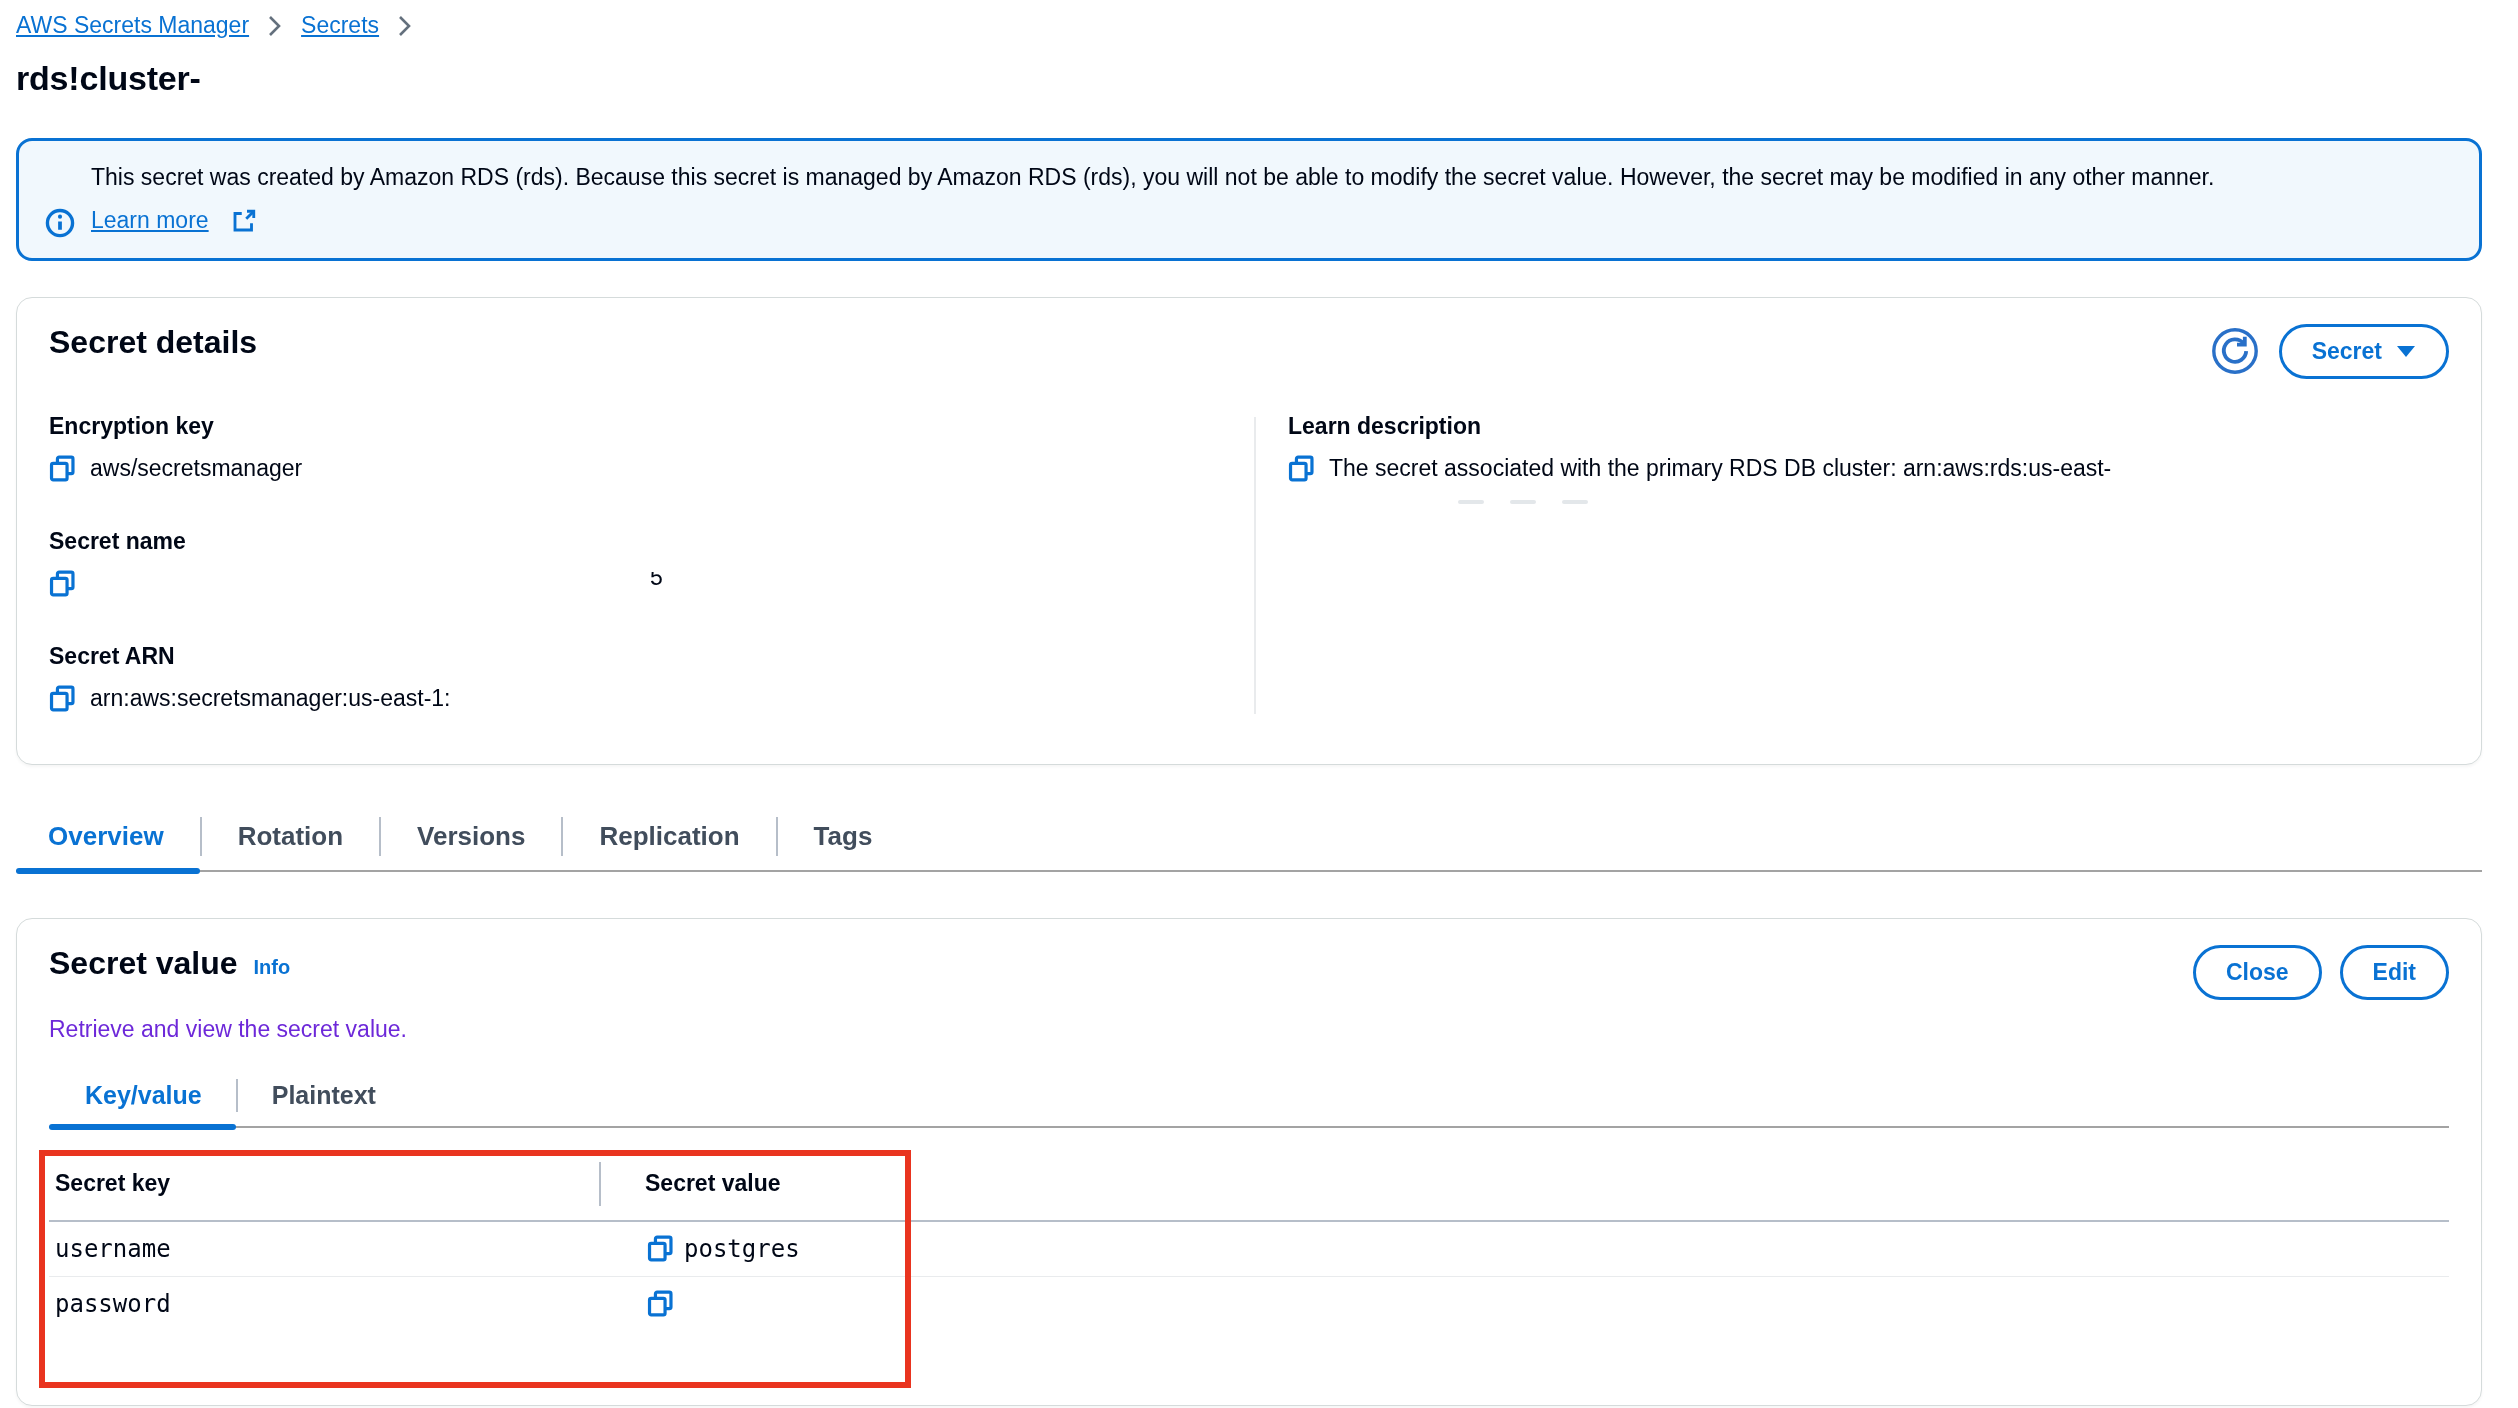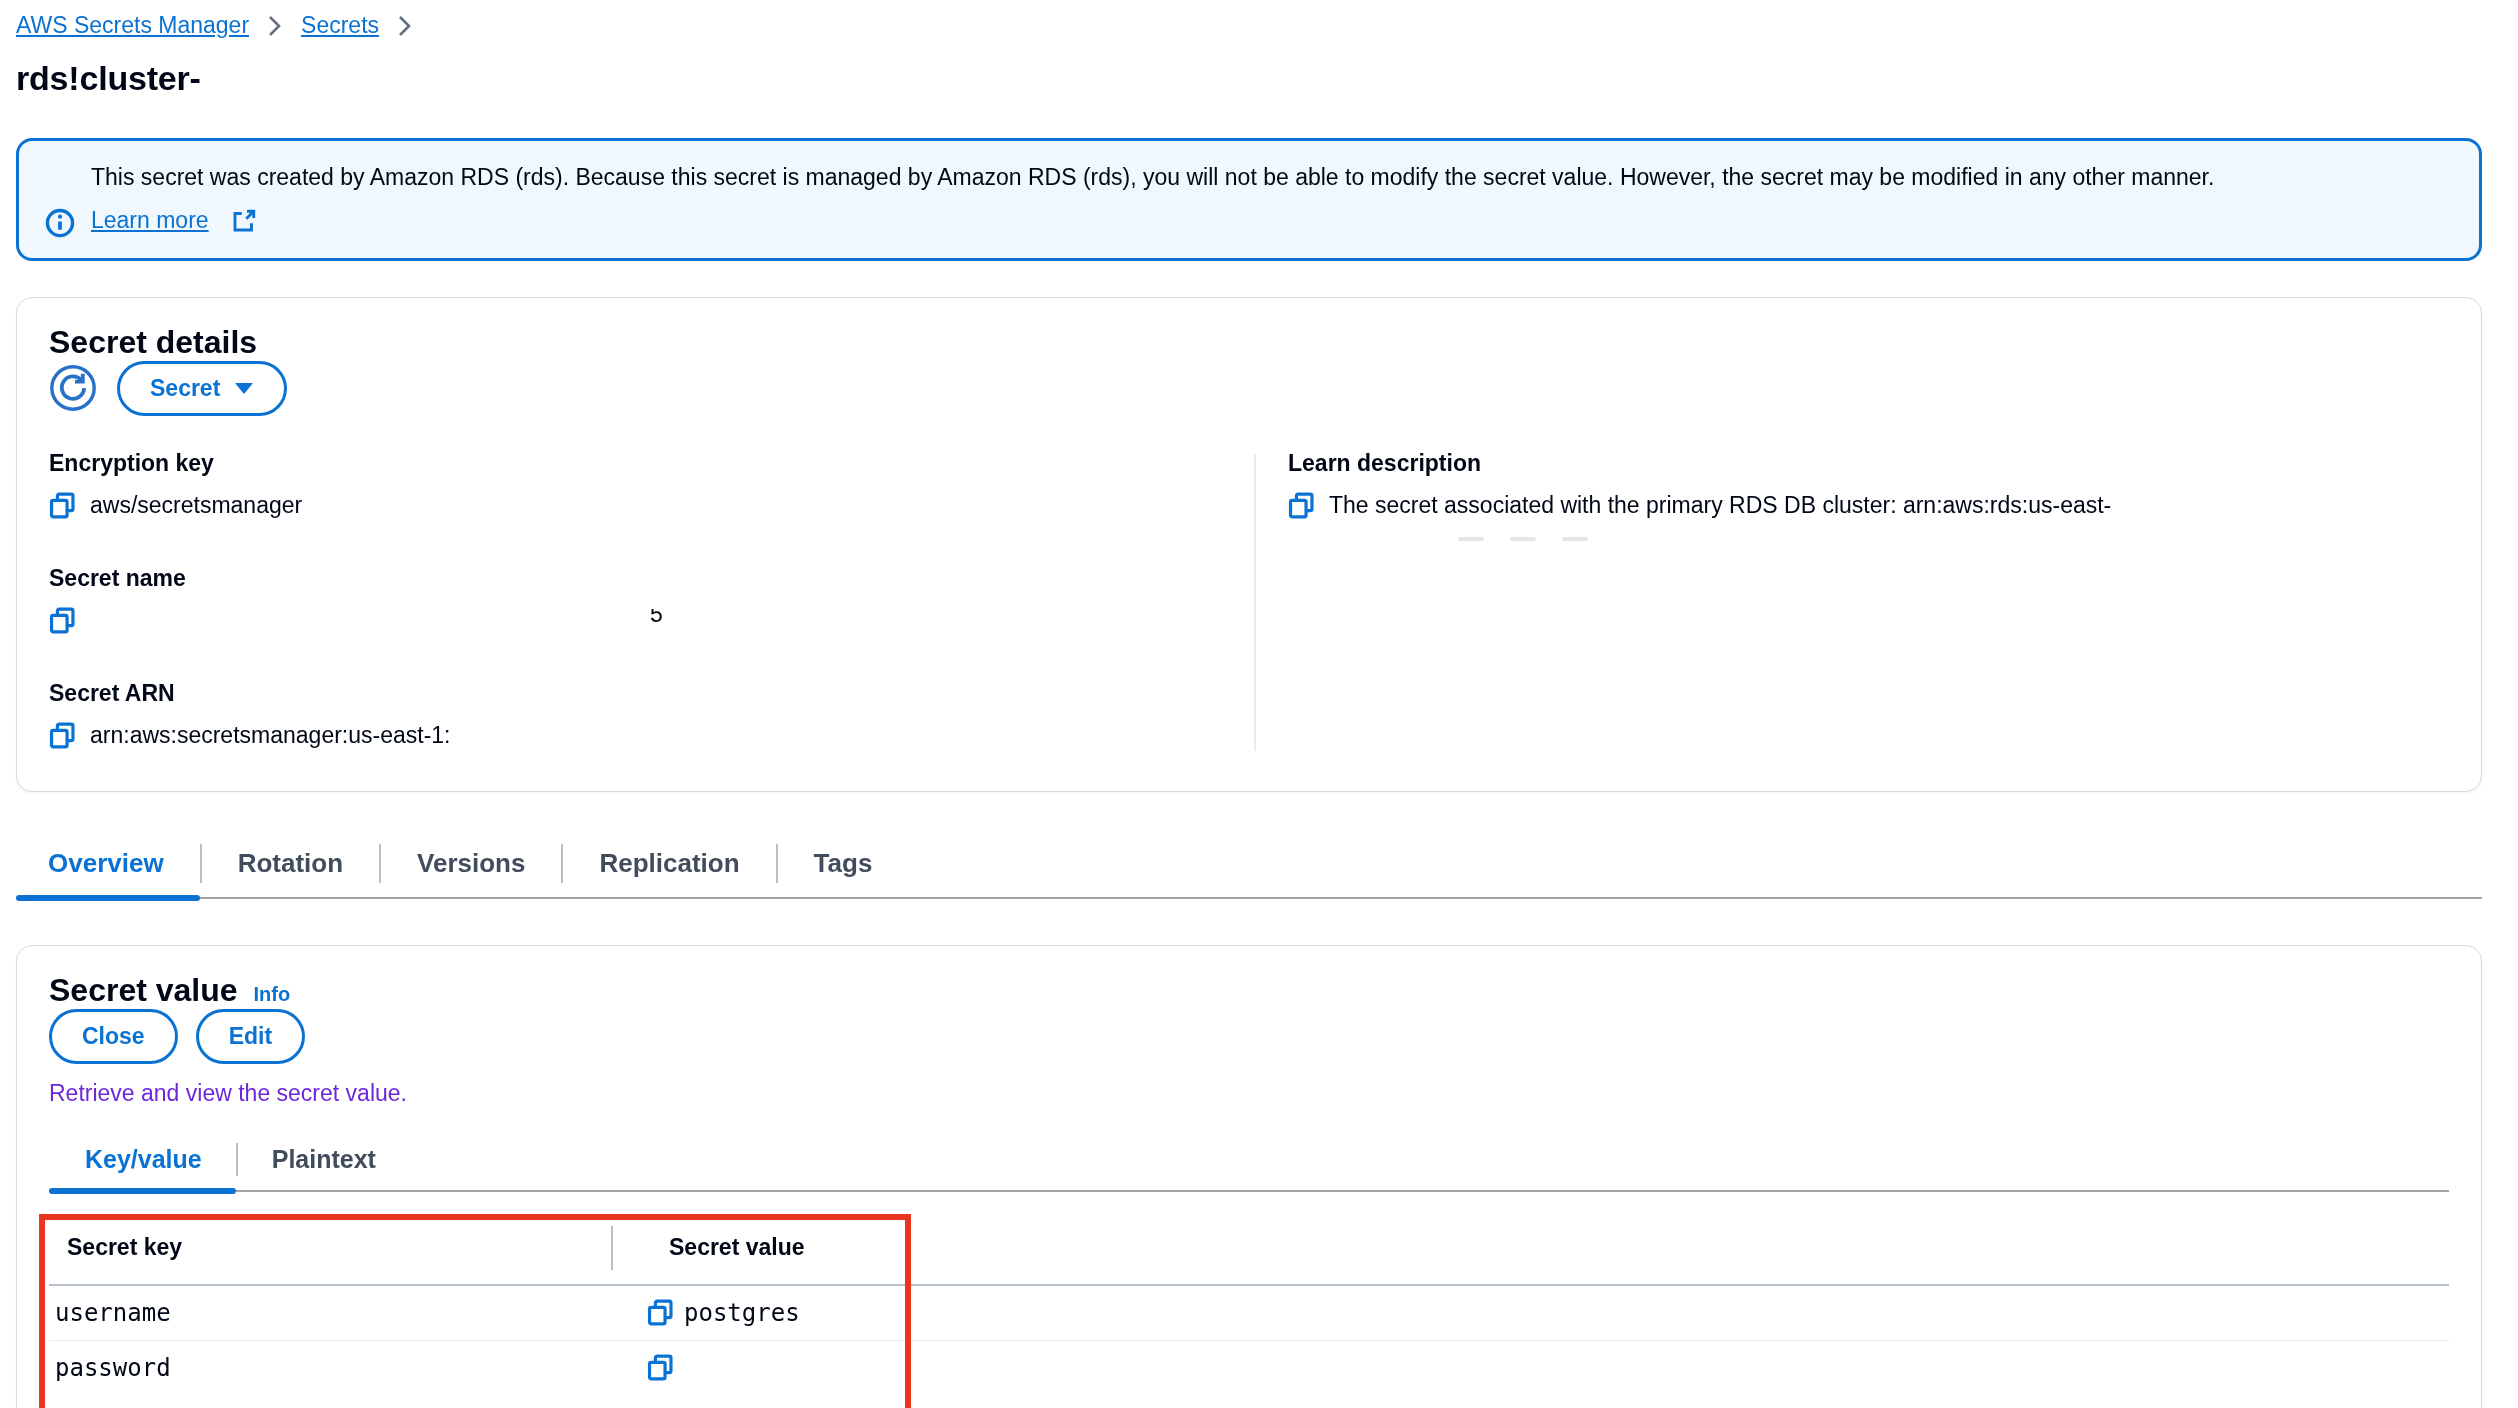--- a/index.html
+++ b/index.html
@@ -42,21 +42,21 @@
 
   
   .panel {
     background: #fff;
     border: 1px solid #d5dbdb;
     border-radius: 16px;
     box-shadow: 0 2px 3px rgba(0,7,22,0.04);
     padding: 26px 32px 40px 32px;
   }
   .panel-details { margin-top: 36px; min-height: 468px; }
-  .panel-head { display: flex; justify-content: space-between; align-items: flex-start; flex-direction: column; }
+  .panel-head { display: flex; justify-content: space-between; align-items: flex-start; }
   h2.panel-title { font-size: 32px; font-weight: 700; }
   .head-actions { display: flex; align-items: center; gap: 18px; }
   .icon-btn { background: none; border: none; cursor: pointer; width: 50px; height: 50px; padding: 0; }
   .refresh-icon { width: 48px; height: 48px; display: block; }
   .btn {
     background: #fff;
     border: 3px solid #0972d3;
     border-radius: 28px;
     color: #0972d3;
     font-family: "Liberation Sans", sans-serif;
@@ -116,21 +116,21 @@
     position: absolute; left: -10px; top: 2px;
     width: 872px; height: 238px;
     border: 6px solid #e9341f;
     pointer-events: none;
     z-index: 5;
   }
   .kv-header { display: flex; align-items: center; height: 74px; border-bottom: 2px solid #b6bec9; }
   .kv-row { display: flex; align-items: center; height: 55px; border-bottom: 1px solid #e9ebed; }
   .kv-row:last-child { border-bottom: none; }
   .cell-key { width: 554px; flex: 0 0 auto; padding-left: 6px; display: flex; align-items: center; }
-  .kv-header .cell-key { border-right: 2px solid #b6bec9; align-self: stretch; margin: 14px 12px; width: 552px; }
+  .kv-header .cell-key { border-right: 2px solid #b6bec9; align-self: stretch; margin: 14px 0; width: 552px; }
   .cell-val { padding-left: 44px; display: flex; align-items: center; gap: 10px; }
   .kv-header .cell-val { font-weight: 700; font-size: 23px; }
   .col-head { font-size: 23px; font-weight: 700; color: #000716; }
   .mono { font-family: "DejaVu Sans Mono", monospace; font-size: 24px; color: #000716; }
 </style>
 </head>
 <body>
 
 <div class="page">
 

